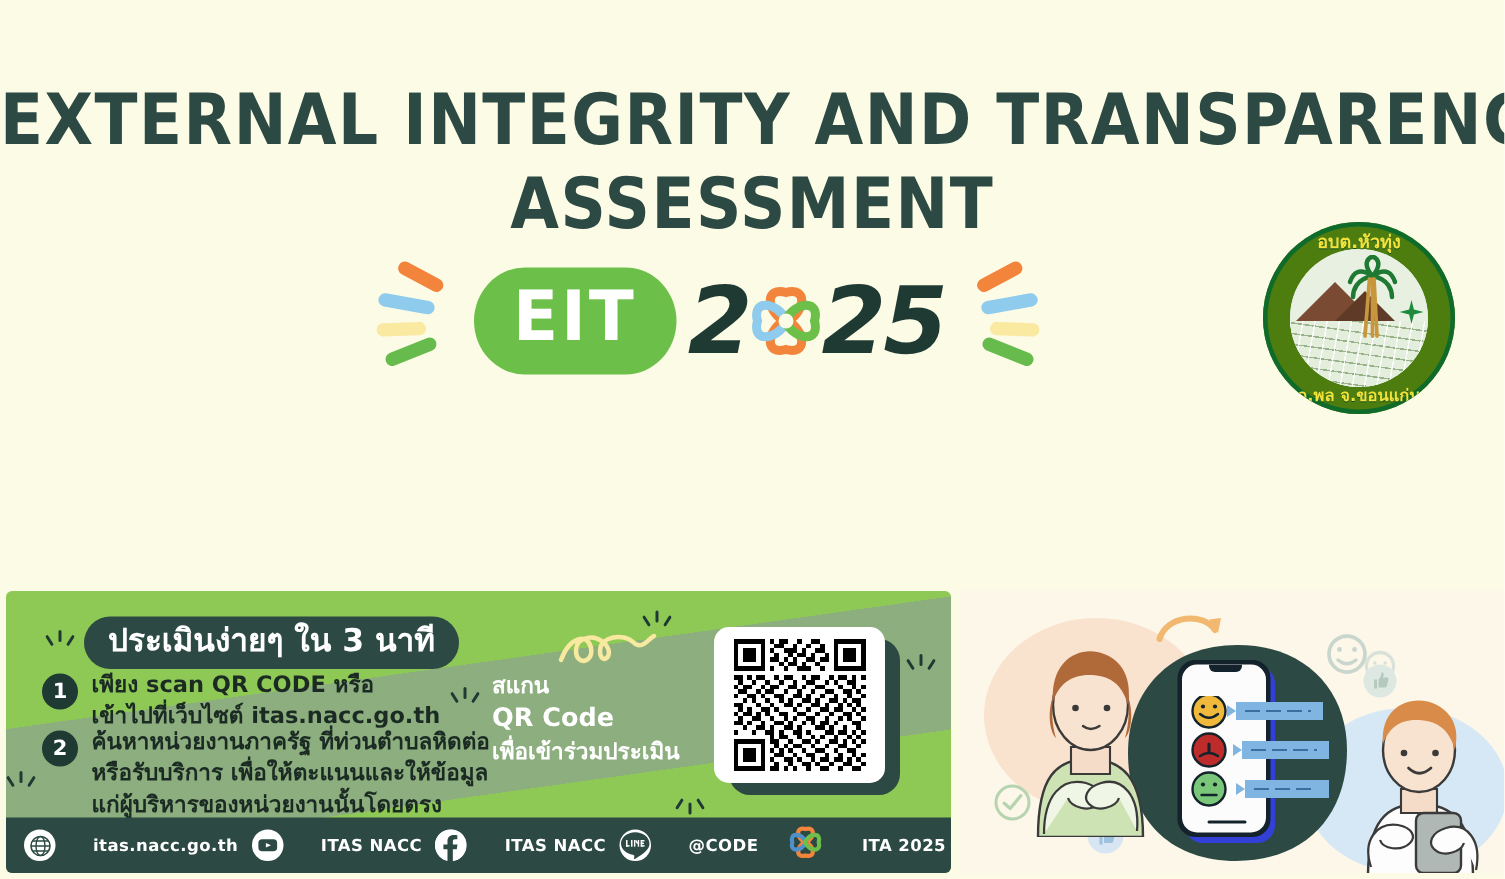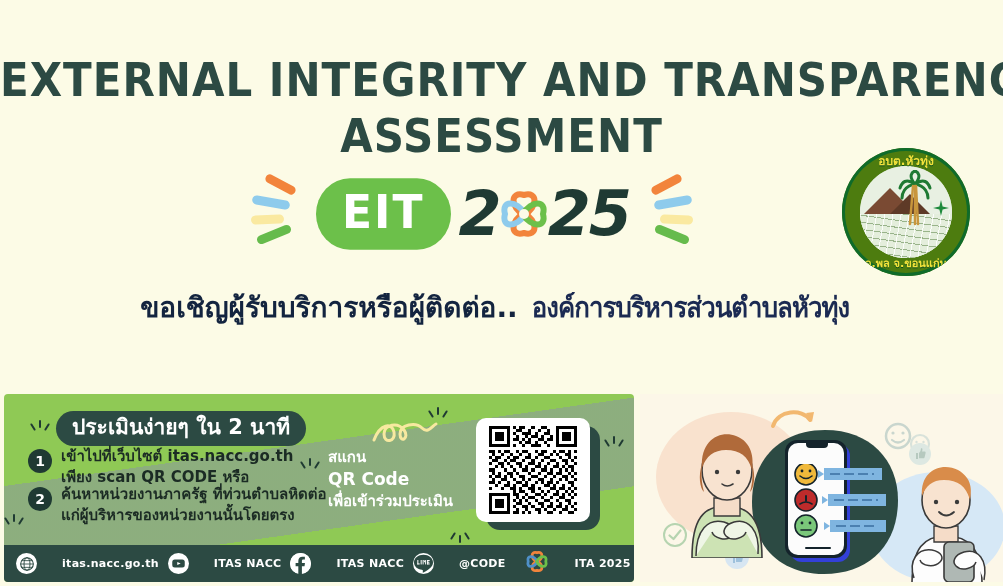--- a/index.html
+++ b/index.html
@@ -299,23 +299,20 @@
       </svg>
       <svg viewBox="0 0 20 20" width="16" height="16" style="position:absolute;right:3px;top:34px">
         <path d="M10 0 L12 8 L20 10 L12 12 L10 20 L8 12 L0 10 L8 8 Z" fill="#1E8A3C"></path>
       </svg>
     </div>
     <div class="seal-txt top">อบต.หัวทุ่ง</div>
     <div class="seal-txt bot">อ.พล จ.ขอนแก่น</div>
   </div>
 
   <div class="invite">
-    <span class="ln">
-      <span>ขอเชิญผู้รับบริการหรือผู้ติดต่อ..</span><span class="org">องค์การบริหารส่วนตำบลหัวทุ่ง</span>
-    </span>
   </div>
 
   <div class="green-panel">
     <div class="band"></div>
   </div>
 
   <div class="sparkle" style="left:30px;top:418px">
       <i></i>
       <i></i>
       <i></i>
@@ -339,34 +336,35 @@
       <i></i>
       <i></i>
       <i></i>
     </div>
   <div class="sparkle" style="left:604px;top:434px">
       <i></i>
       <i></i>
       <i></i>
     </div>
 
-  <div class="gp-badge">ประเมินง่ายๆ ใน 2 นาที</div>
+  <div class="gp-badge">ประเมินง่ายๆ ใน 3 นาที</div>
 
   <div class="step step1">
     <div class="num">1</div>
     <div class="txt">
+      <div>เพียง scan QR CODE หรือ</div>
       <div>เข้าไปที่เว็บไซต์ itas.nacc.go.th</div>
-      <div>เพียง scan QR CODE หรือ</div>
     </div>
   </div>
 
   <div class="step step2">
     <div class="num">2</div>
     <div class="txt">
       <div>ค้นหาหน่วยงานภาครัฐ ที่ท่วนตำบลหิดต่อ</div>
+      <div>หรือรับบริการ เพื่อให้ตะแนนและให้ข้อมูล</div>
       <div>แก่ผู้บริหารของหน่วยงานนั้นโดยตรง</div>
     </div>
   </div>
 
   <svg class="squiggle" viewBox="0 0 70 34">
     <path d="M4 24 C10 8,22 6,24 16 C26 26,14 28,14 18 C14 8,28 6,34 14 C40 22,30 28,30 18 C30 8,46 6,52 12 C58 18,62 10,66 8" fill="none" stroke="#F7E9A0" stroke-width="3" stroke-linecap="round"></path>
   </svg>
 
   <div class="qr-cap">
     <div>สแกน</div>

